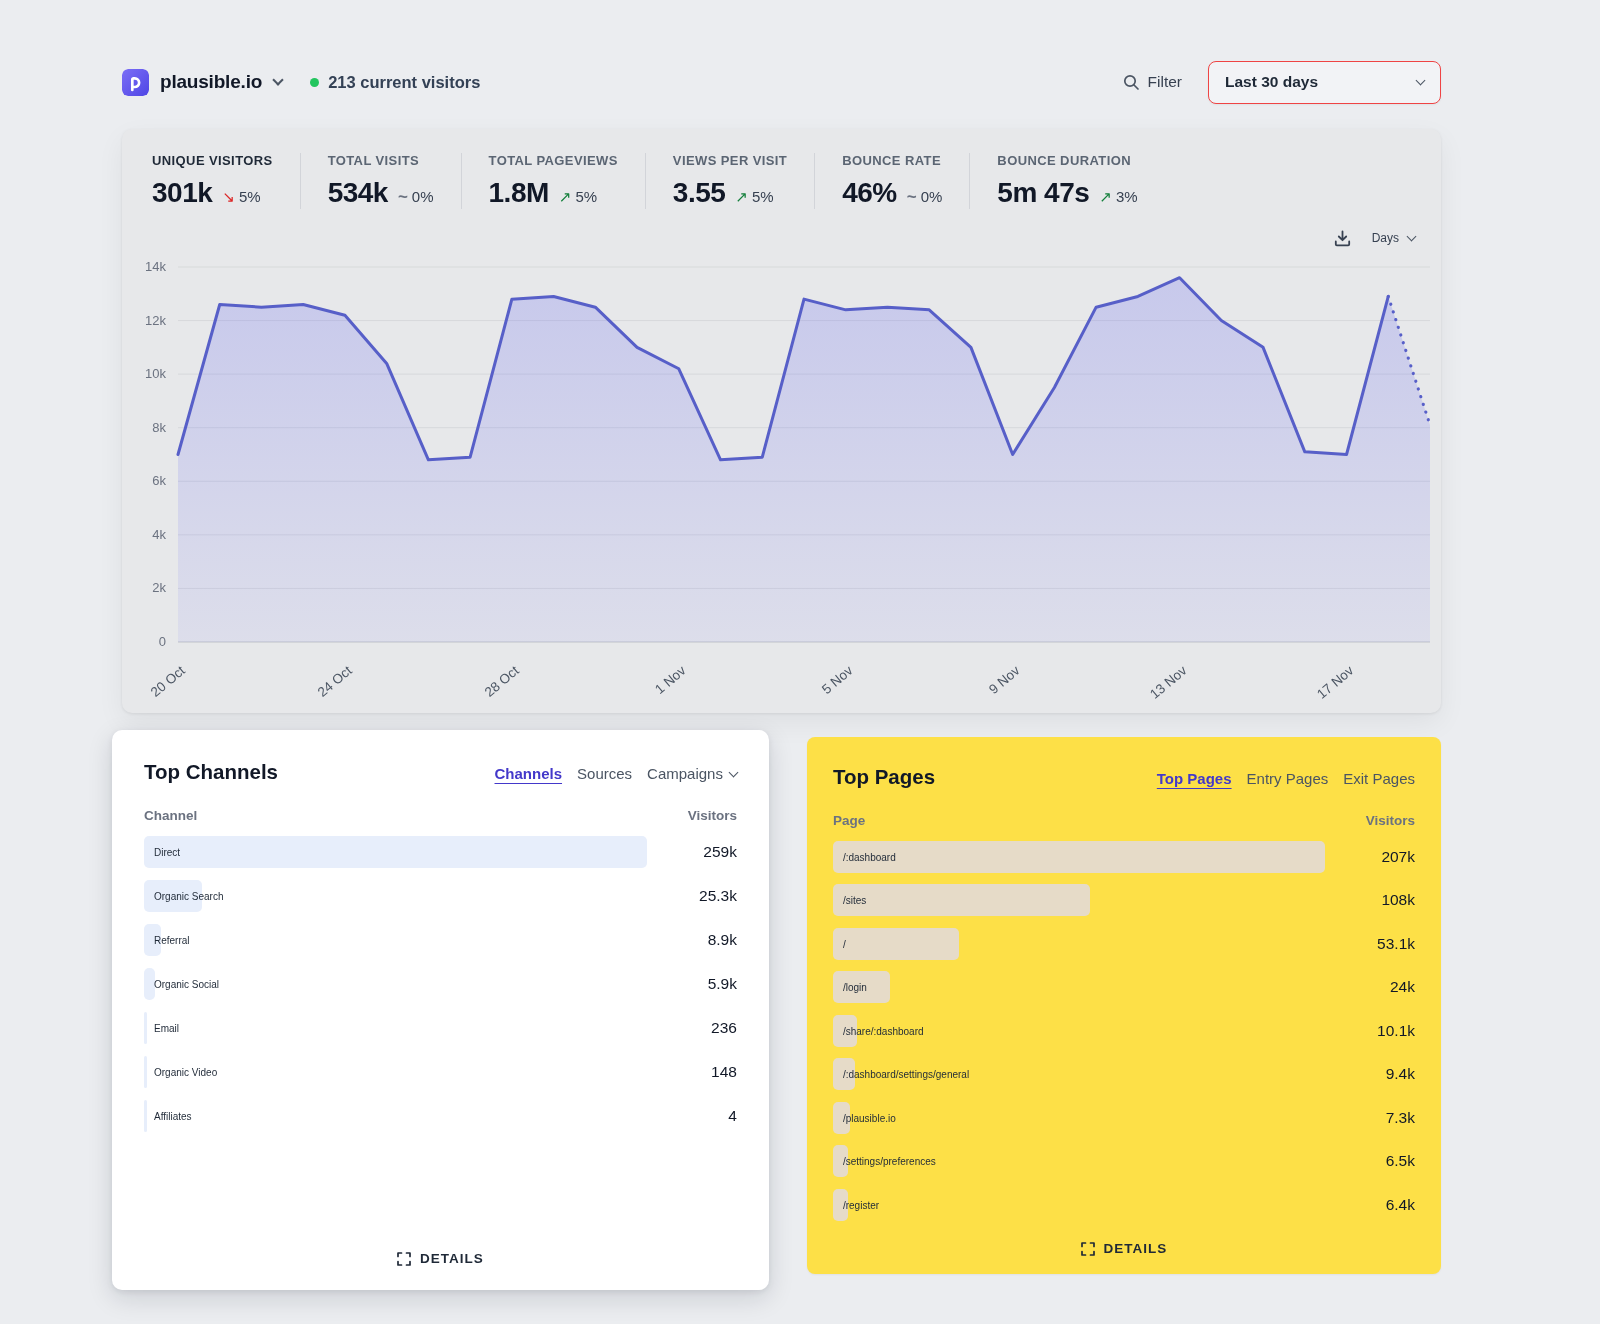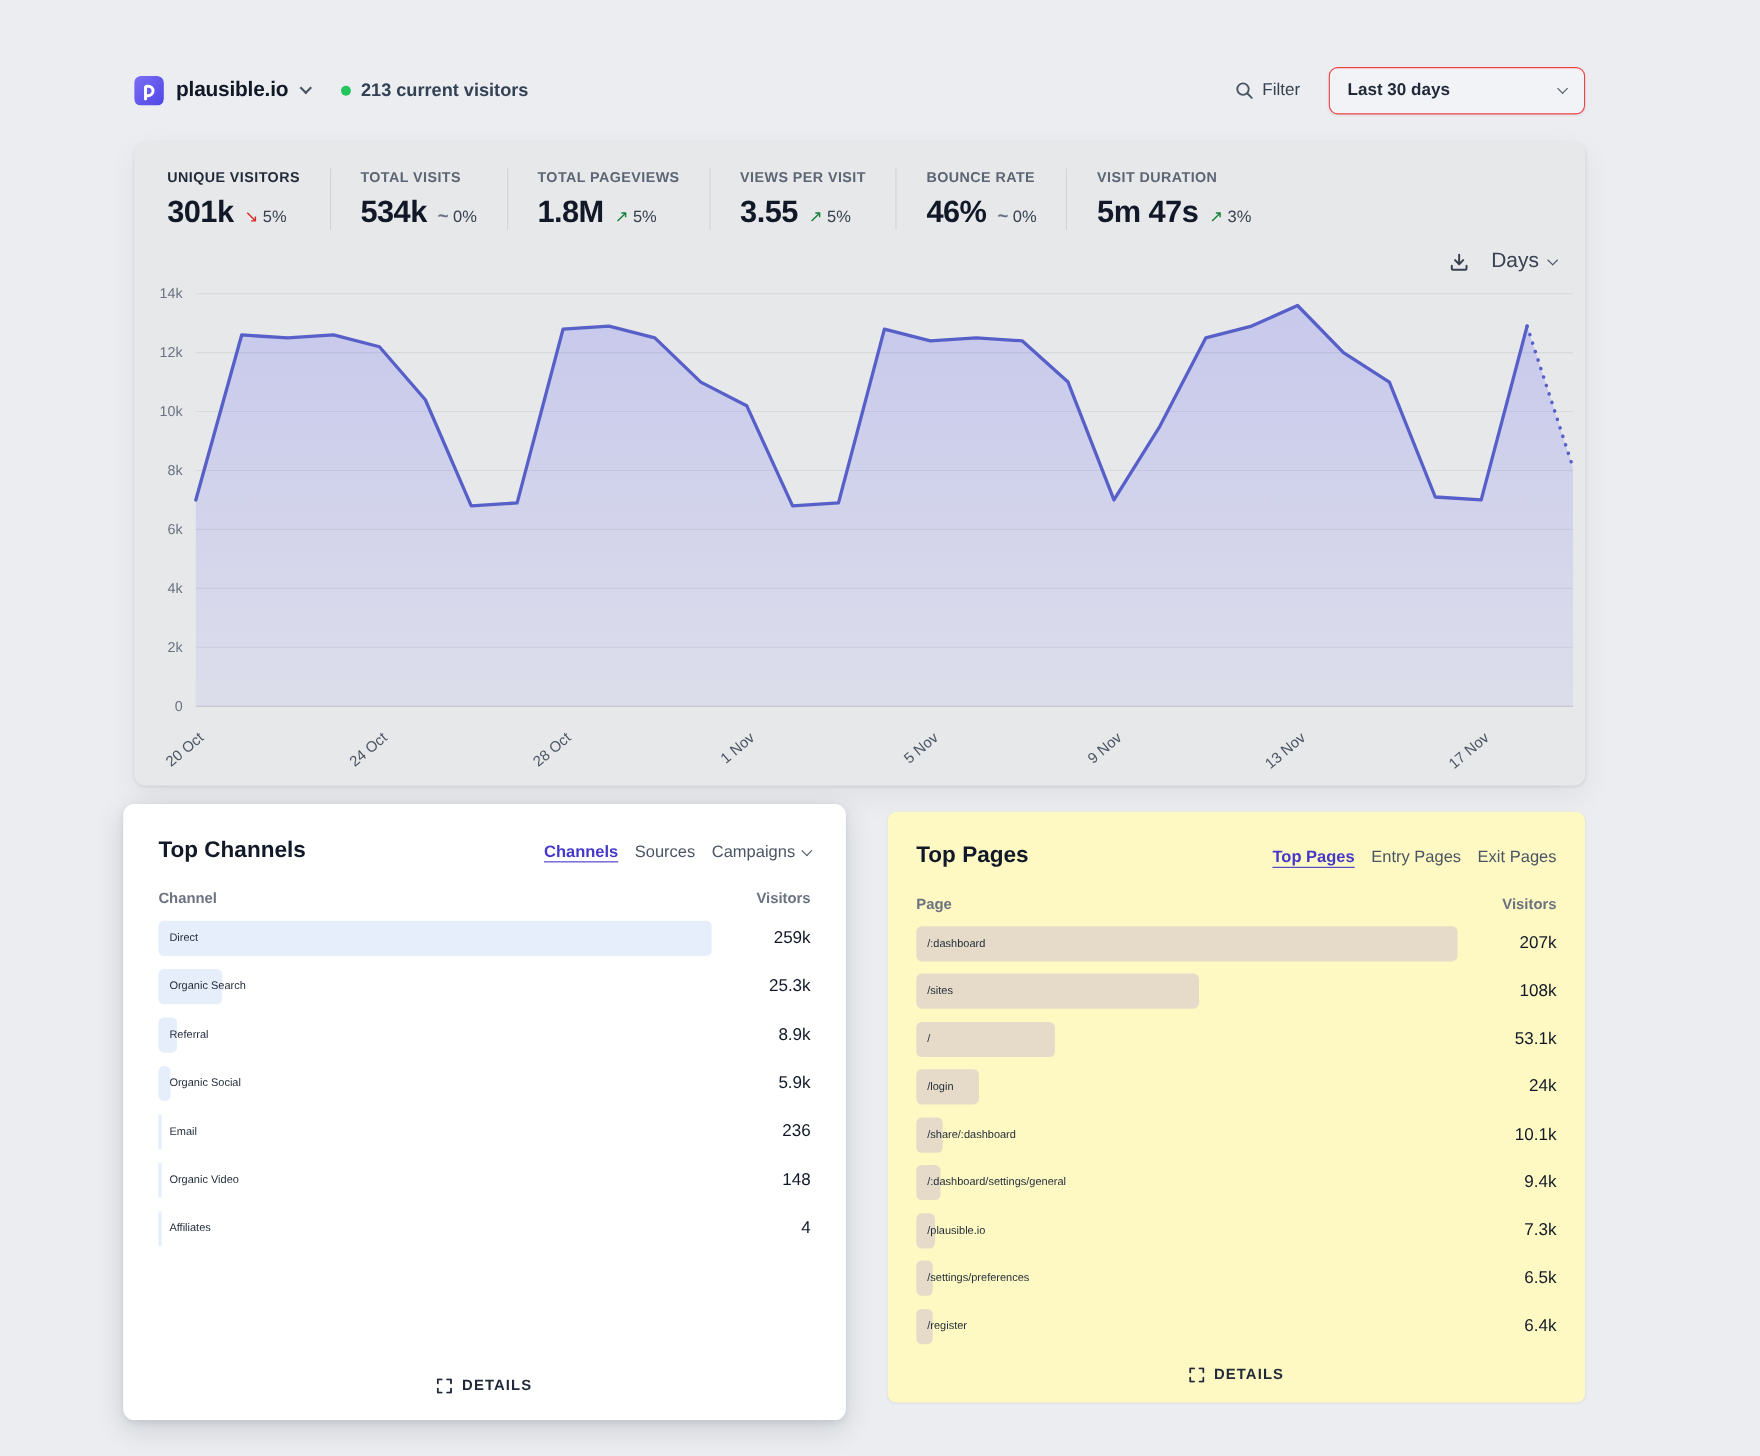--- a/index.html
+++ b/index.html
@@ -44,30 +44,30 @@
   .stat.active .stat-label { color:#1f2937; text-underline-offset:4px; }
   .stat-value-row { margin-top:9px; display:flex; align-items:baseline; gap:10px; }
   .stat-value { font-size:28px; font-weight:700; color:#111827; letter-spacing:-0.5px; white-space:nowrap; }
   .delta { font-size:15px; color:#374151; display:flex; align-items:baseline; gap:4px; white-space:nowrap; }
   .arrow.up { color:#15803d; } .arrow.down { color:#dc2626; }
   .arrow.flat { color:#6b7280; font-weight:700; font-size:17px; }
 
   .chart-controls { display:flex; justify-content:flex-end; align-items:center; gap:20px;
                     padding:0 26px; margin-top:16px; height:26px; }
   .dl-btn { display:flex; align-items:center; cursor:pointer; }
-  .interval { display:flex; align-items:center; gap:9px; font-size:19px; color:#374151; cursor:pointer; }
+  .interval { display:flex; align-items:center; gap:9px; font-size:12px; color:#374151; cursor:pointer; }
   .chart-wrap { margin-top:4px; }
   svg text { font-family:"Liberation Sans", sans-serif; }
 
   
   .bottom-row { display:flex; gap:38px; margin-top:17px; align-items:flex-start; }
   .card-channels { width:663px; height:560px; margin-left:-10px; background:#ffffff;
                    border-radius:10px; padding:30px 32px 20px; display:flex; flex-direction:column;
                    box-shadow:0 8px 26px rgba(15,23,42,0.14), 0 2px 6px rgba(15,23,42,0.08); }
-  .card-pages { width:640px; height:537px; margin-top:7px; background:#fef9c3; border-radius:8px;
+  .card-pages { width:640px; height:537px; margin-top:7px; background:#fde047; border-radius:8px;
                 padding:28px 26px 14px; display:flex; flex-direction:column;
                 box-shadow:0 1px 2px rgba(0,0,0,0.05); }
   .card-head { display:flex; align-items:baseline; justify-content:space-between; }
   .card-title { font-size:20.5px; font-weight:700; color:#111827; }
   .tabs { display:flex; align-items:flex-start; gap:15px; font-size:15px; color:#4b5563; }
   .tab { cursor:pointer; display:flex; align-items:center; gap:7px; }
   .tab.active { color:#4338ca; font-weight:700; text-decoration:underline; text-underline-offset:4px; }
   .col-head { display:flex; justify-content:space-between; margin-top:24px; margin-bottom:7px;
               font-size:13.5px; font-weight:700; color:#6b7280; }
   .trow { display:flex; align-items:center; height:44px; gap:10px; cursor:pointer; }
@@ -166,21 +166,21 @@
           <div class="stat-label">BOUNCE RATE</div>
           <div class="stat-value-row">
             <span class="stat-value">46%</span>
             <span class="delta">
               <span class="arrow flat">~</span>
               <span class="pct">0%</span>
             </span>
           </div>
         </div>
         <div class="stat">
-          <div class="stat-label">VISIT DURATION</div>
+          <div class="stat-label">BOUNCE DURATION</div>
           <div class="stat-value-row">
             <span class="stat-value">5m 47s</span>
             <span class="delta">
               <span class="arrow up">↗</span>
               <span class="pct">3%</span>
             </span>
           </div>
         </div>
       </div>
 

